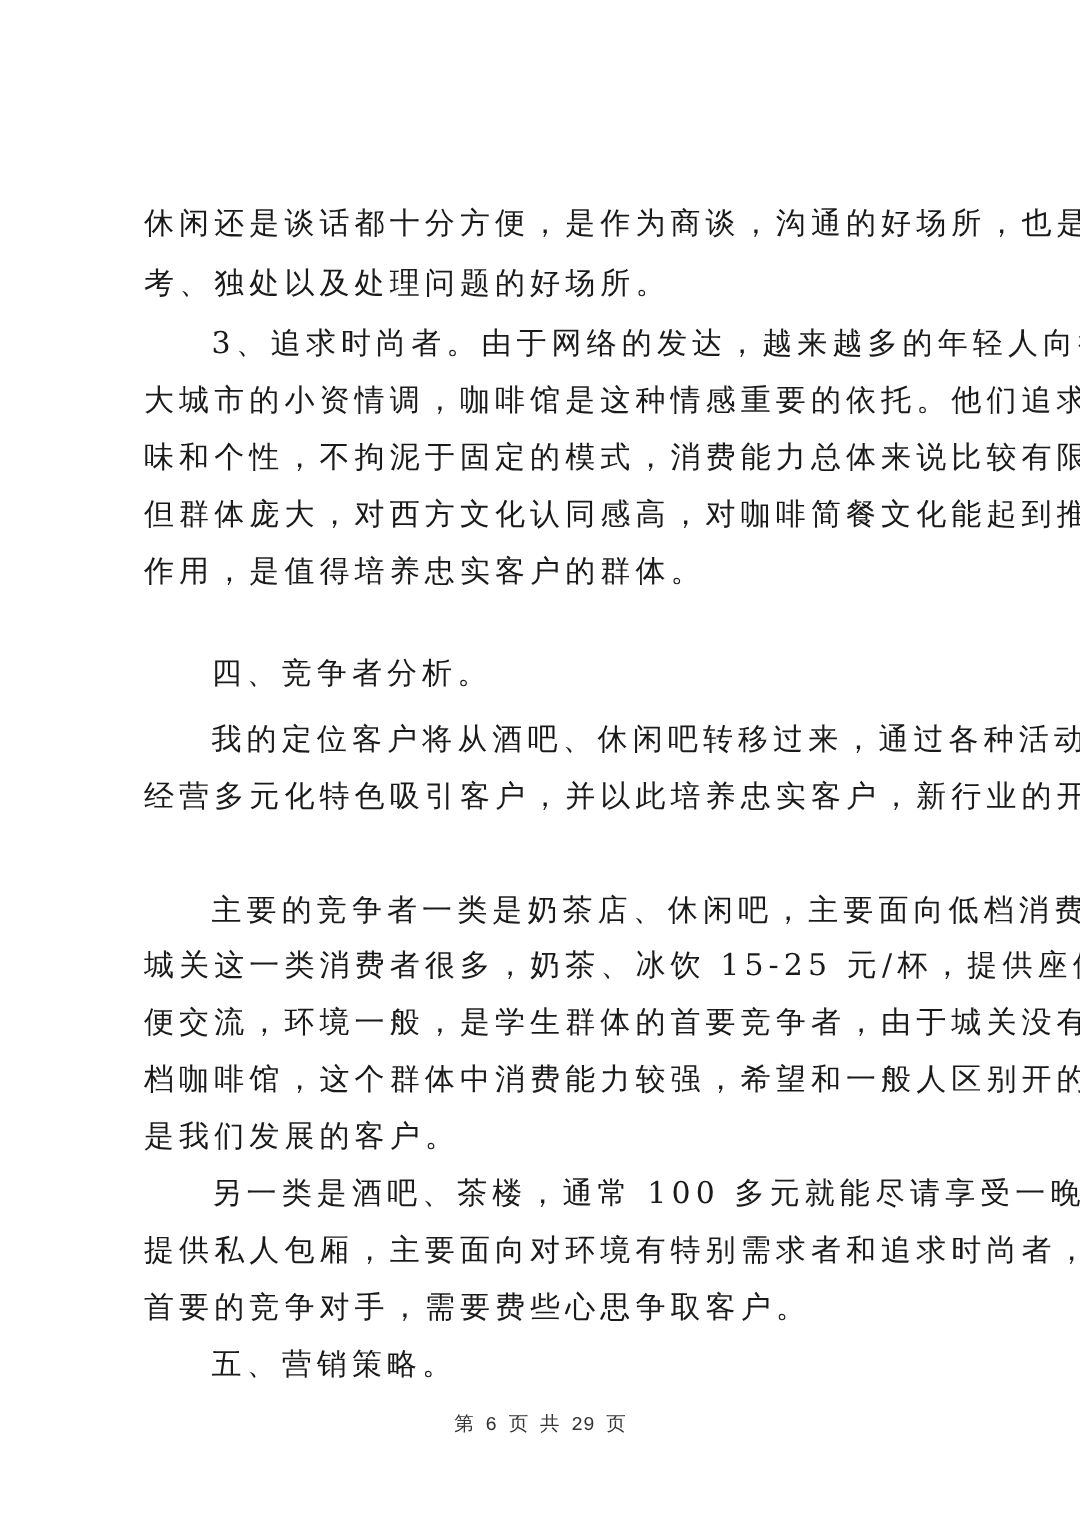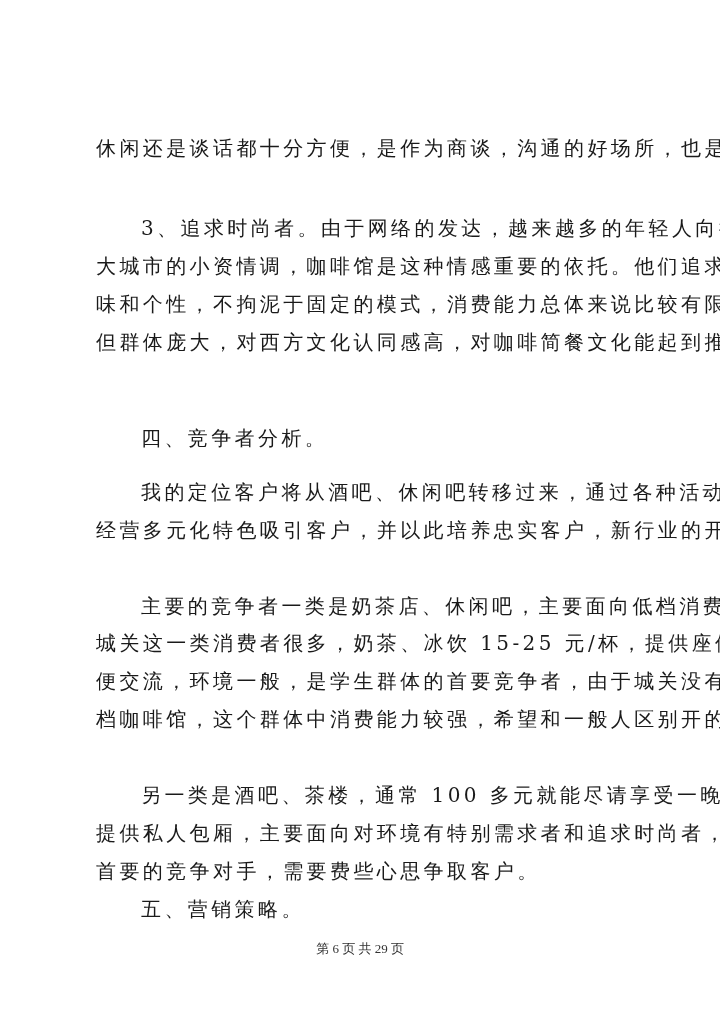--- a/index.html
+++ b/index.html
@@ -15,40 +15,43 @@
       color: #1a1a1a;
       white-space: nowrap;
       letter-spacing: 3.4px;
     }
     .line.indent { left: 141px; }
     .footer {
       position: absolute;
       left: 0; width: 720px;
       top: 940px;
       text-align: center;
-      font-family: Liberation Serif, serif;
+      font-family: Liberation Mono, monospace;
       font-size: 13px;
       color: #333333;
     }
   </style>
 </head>
 <body>
 
 <div class="page">
   <div class="line" style="top:136px">休闲还是谈话都十分方便，是作为商谈，沟通的好场所，也是思</div>
+  <div class="line" style="top:176px">考、独处以及处理问题的好场所。</div>
   <div class="line indent" style="top:216px">3、追求时尚者。由于网络的发达，越来越多的年轻人向往</div>
   <div class="line" style="top:254px">大城市的小资情调，咖啡馆是这种情感重要的依托。他们追求品</div>
   <div class="line" style="top:292px">味和个性，不拘泥于固定的模式，消费能力总体来说比较有限，</div>
   <div class="line" style="top:330px">但群体庞大，对西方文化认同感高，对咖啡简餐文化能起到推动</div>
-  <div class="line indent" style="top:426px">四、竞争者分析。</div>
+  <div class="line" style="top:368px">作用，是值得培养忠实客户的群体。</div>
+  <div class="line indent" style="top:436px">四、竞争者分析。</div>
   <div class="line indent" style="top:480px">我的定位客户将从酒吧、休闲吧转移过来，通过各种活动和</div>
   <div class="line" style="top:518px">经营多元化特色吸引客户，并以此培养忠实客户，新行业的开拓，</div>
   <div class="line indent" style="top:594px">主要的竞争者一类是奶茶店、休闲吧，主要面向低档消费者，</div>
   <div class="line" style="top:631px">城关这一类消费者很多，奶茶、冰饮 15-25 元/杯，提供座位方</div>
   <div class="line" style="top:669px">便交流，环境一般，是学生群体的首要竞争者，由于城关没有中</div>
   <div class="line" style="top:707px">档咖啡馆，这个群体中消费能力较强，希望和一般人区别开的将</div>
+  <div class="line" style="top:745px">是我们发展的客户。</div>
   <div class="line indent" style="top:783px">另一类是酒吧、茶楼，通常 100 多元就能尽请享受一晚上，</div>
   <div class="line" style="top:821px">提供私人包厢，主要面向对环境有特别需求者和追求时尚者，是</div>
   <div class="line" style="top:859px">首要的竞争对手，需要费些心思争取客户。</div>
   <div class="line indent" style="top:897px">五、营销策略。</div>
 
   <div class="footer">第 6 页  共 29 页</div>
 </div>
 
 </body></html>

